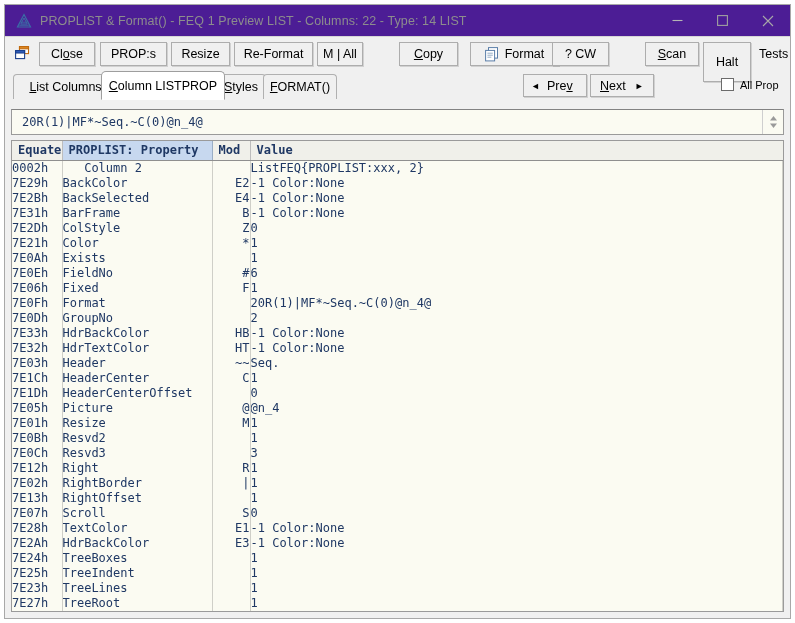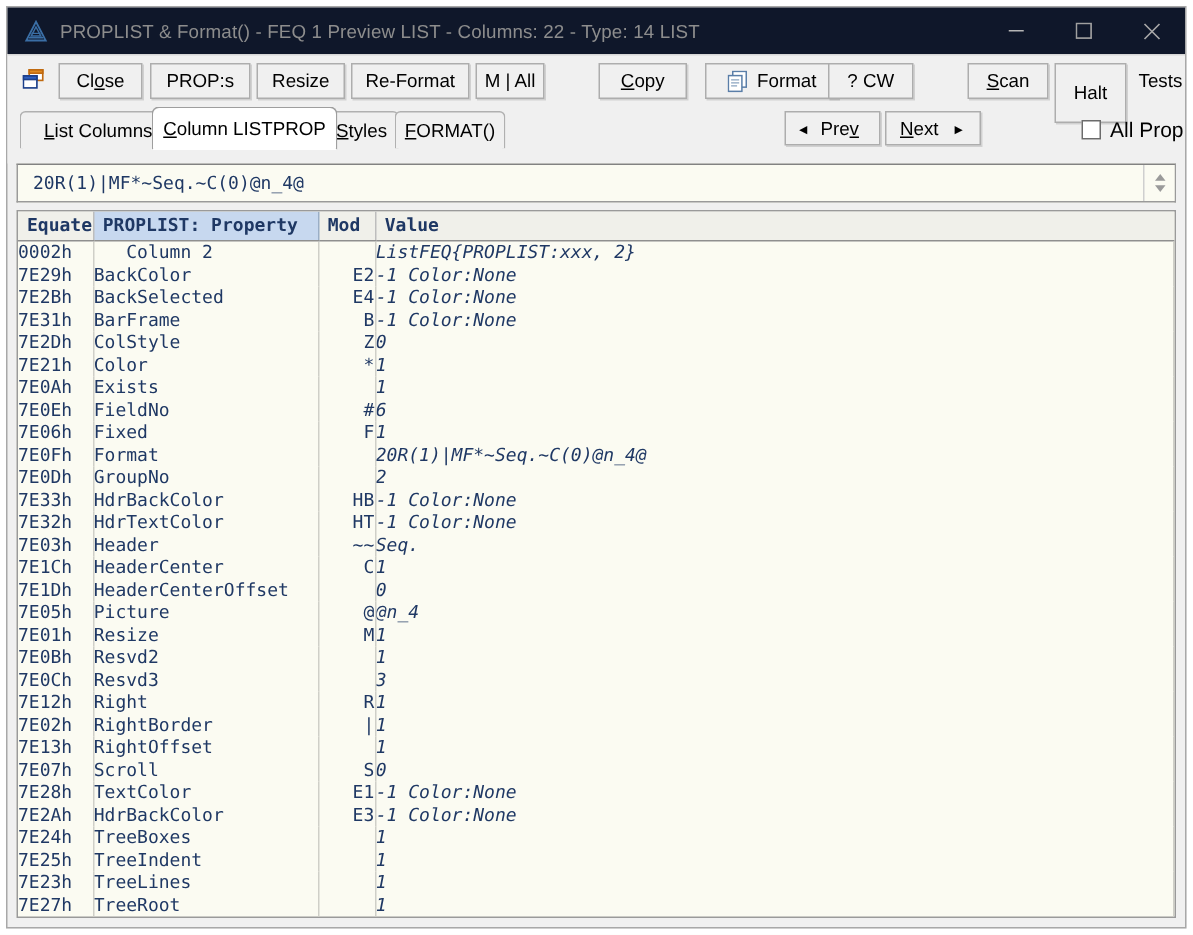--- a/index.html
+++ b/index.html
@@ -23,21 +23,21 @@
     background: #f0f0f0;
     border: 1px solid #a8a8a8;
     box-sizing: border-box;
     display: flex;
     flex-direction: column;
   }
 
   
   .titlebar {
     height: 31px;
-    background: #0f172a;
+    background: #4c1d95;
     display: flex;
     align-items: center;
     flex: 0 0 auto;
     position: relative;
   }
   .app-icon {
     width: 16px;
     height: 16px;
     margin-left: 11px;
     margin-right: 8px;
@@ -160,21 +160,21 @@
     display: flex;
     align-items: center;
     box-sizing: border-box;
     white-space: nowrap;
     color: #000;
   }
   .allprop {
     position: absolute;
     display: flex;
     align-items: center;
-    font-size: 14px;
+    font-size: 11px;
     color: #000;
   }
   .checkbox {
     width: 13px;
     height: 13px;
     border: 1px solid #6b6b6b;
     background: #ffffff;
     margin-right: 6px;
     box-sizing: border-box;
     flex: 0 0 auto;
@@ -260,21 +260,21 @@
     padding: 0;
     border-right: 1px solid #cfcfc8;
     white-space: pre;
     overflow: hidden;
     box-sizing: border-box;
     vertical-align: middle;
   }
   td.c-equate { padding-left: 6px; }
   td.c-prop   { padding-left: 6px; }
   td.c-mod    { text-align: right; padding-right: 7px; }
-  td.c-value  { padding-left: 6px; border-right: none; font-style: italic; }
+  td.c-value  { padding-left: 6px; border-right: none; }
   .col-equate { width: 50px; }
   .col-prop   { width: 150px; }
   .col-mod    { width: 38px; }
 </style>
 </head>
 <body>
 
 <div class="window">
 
   <div class="titlebar">

